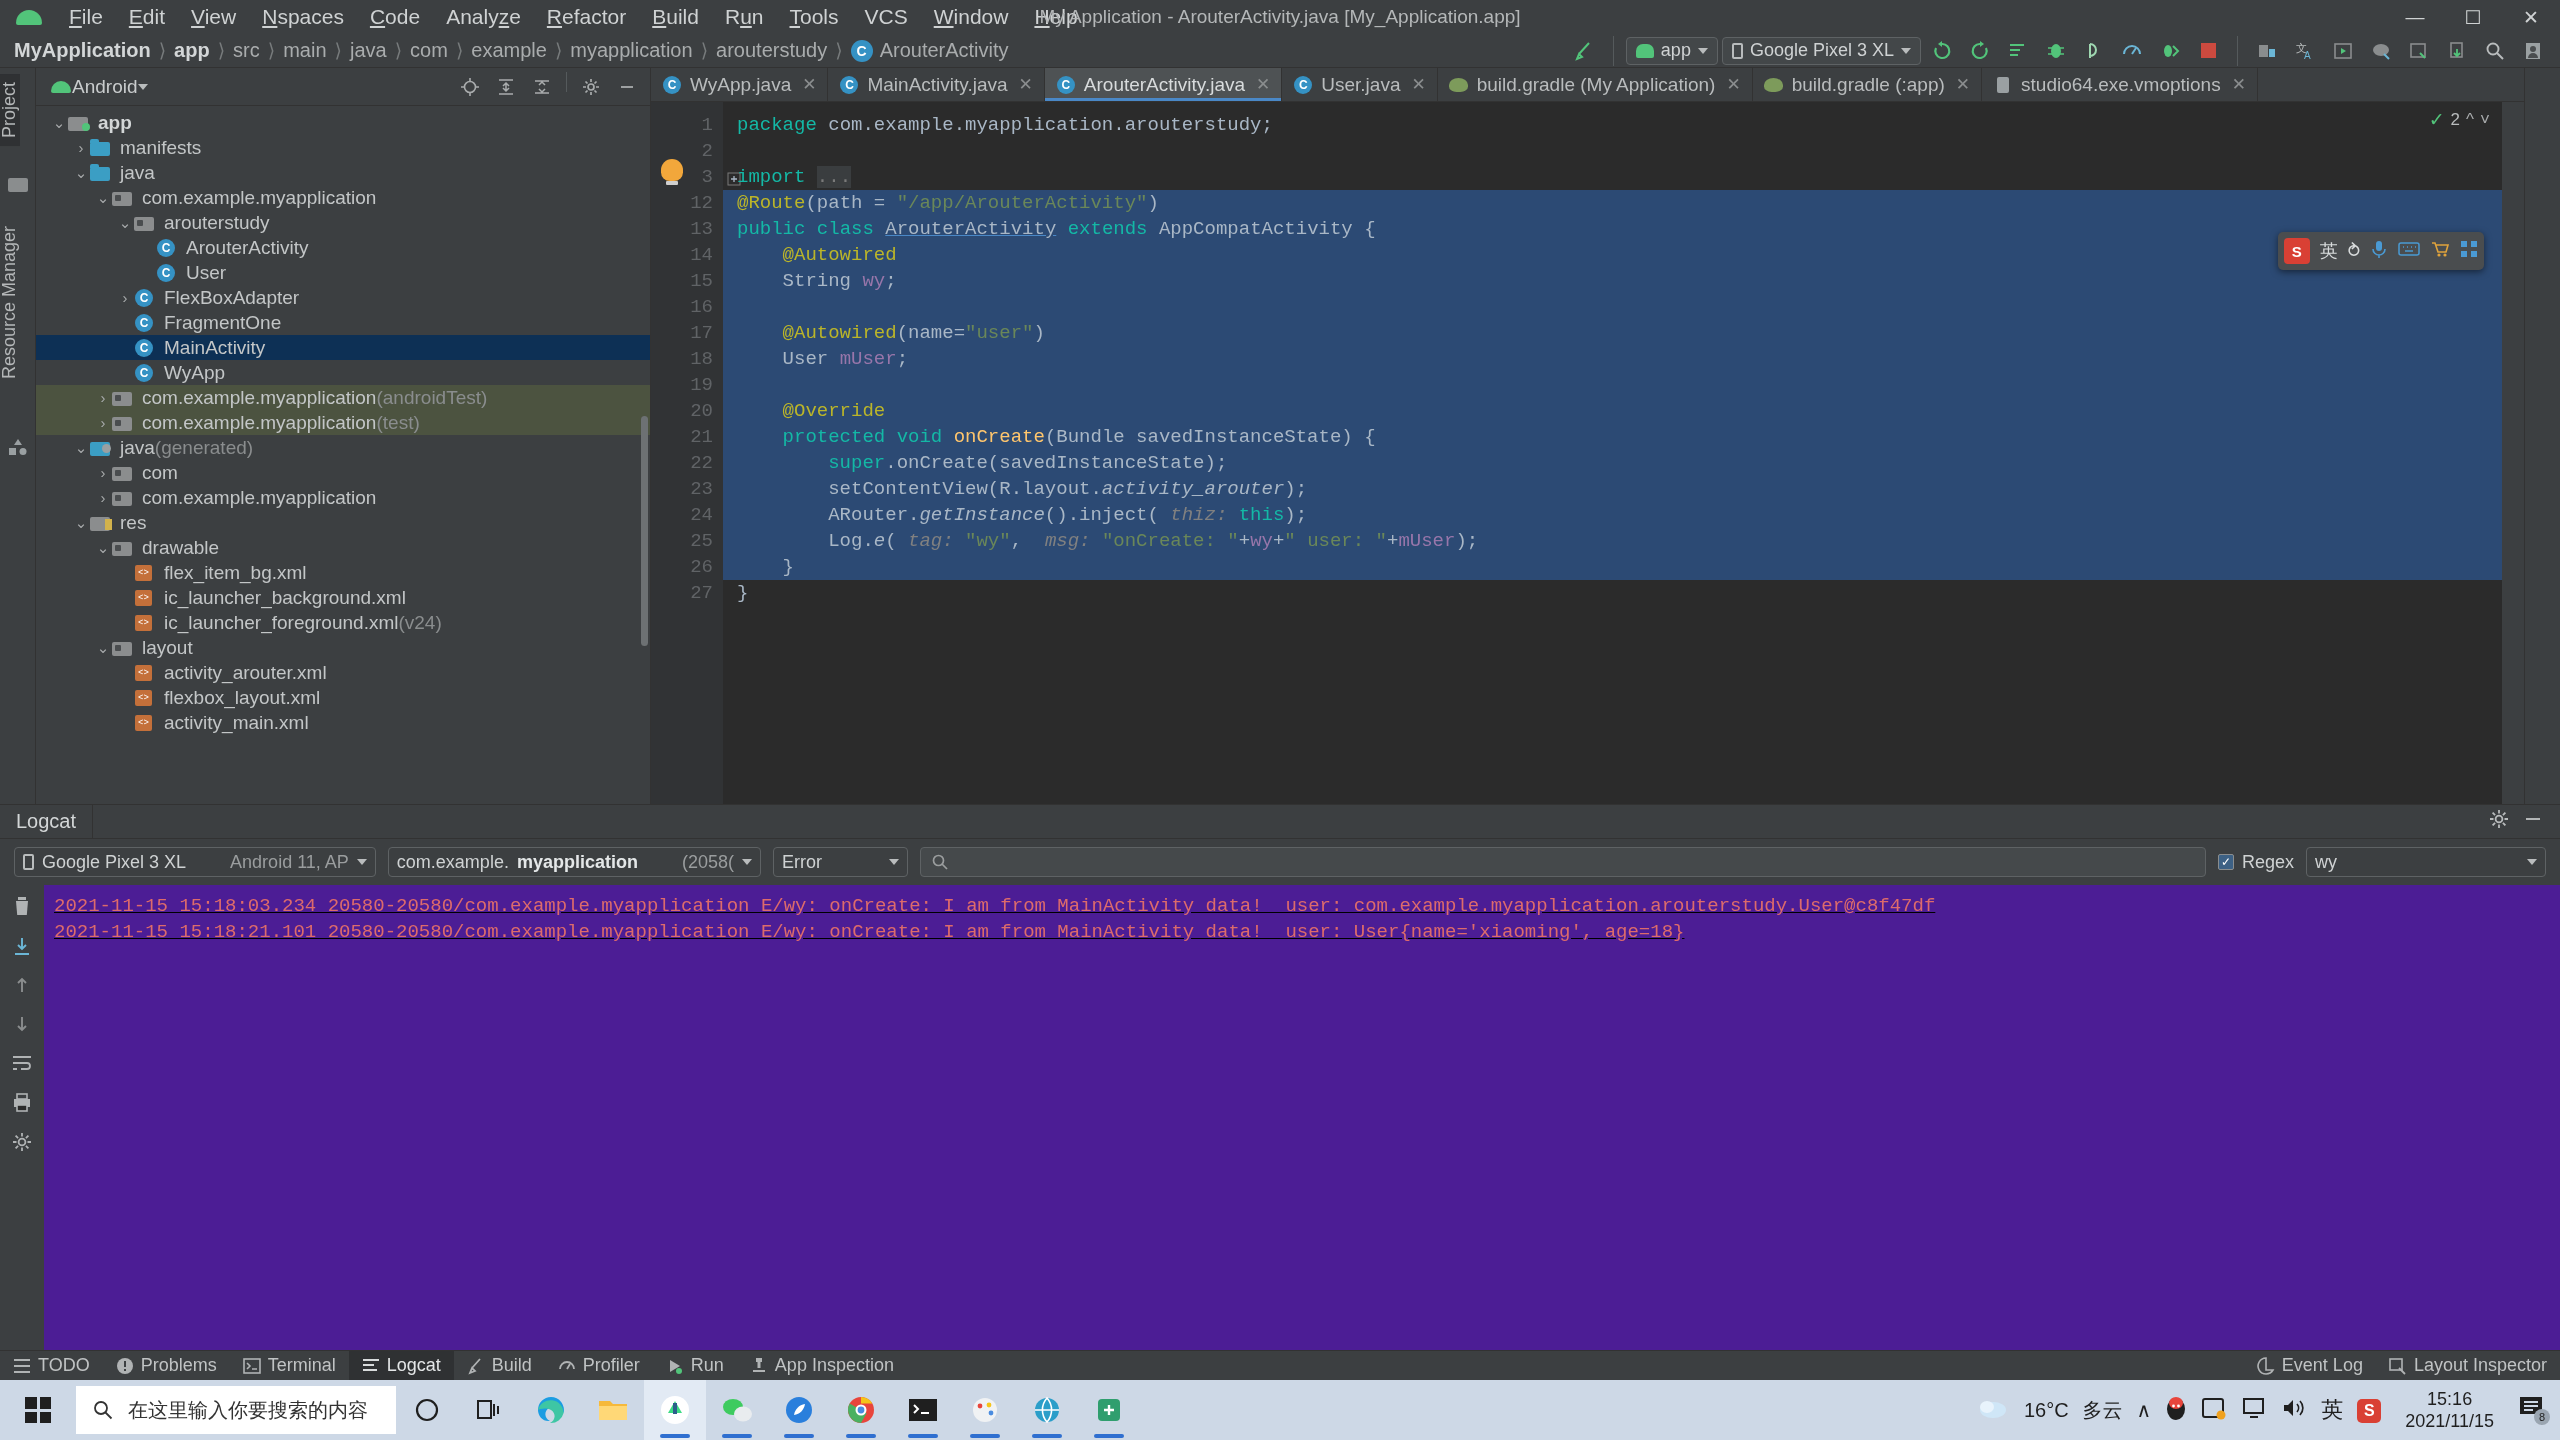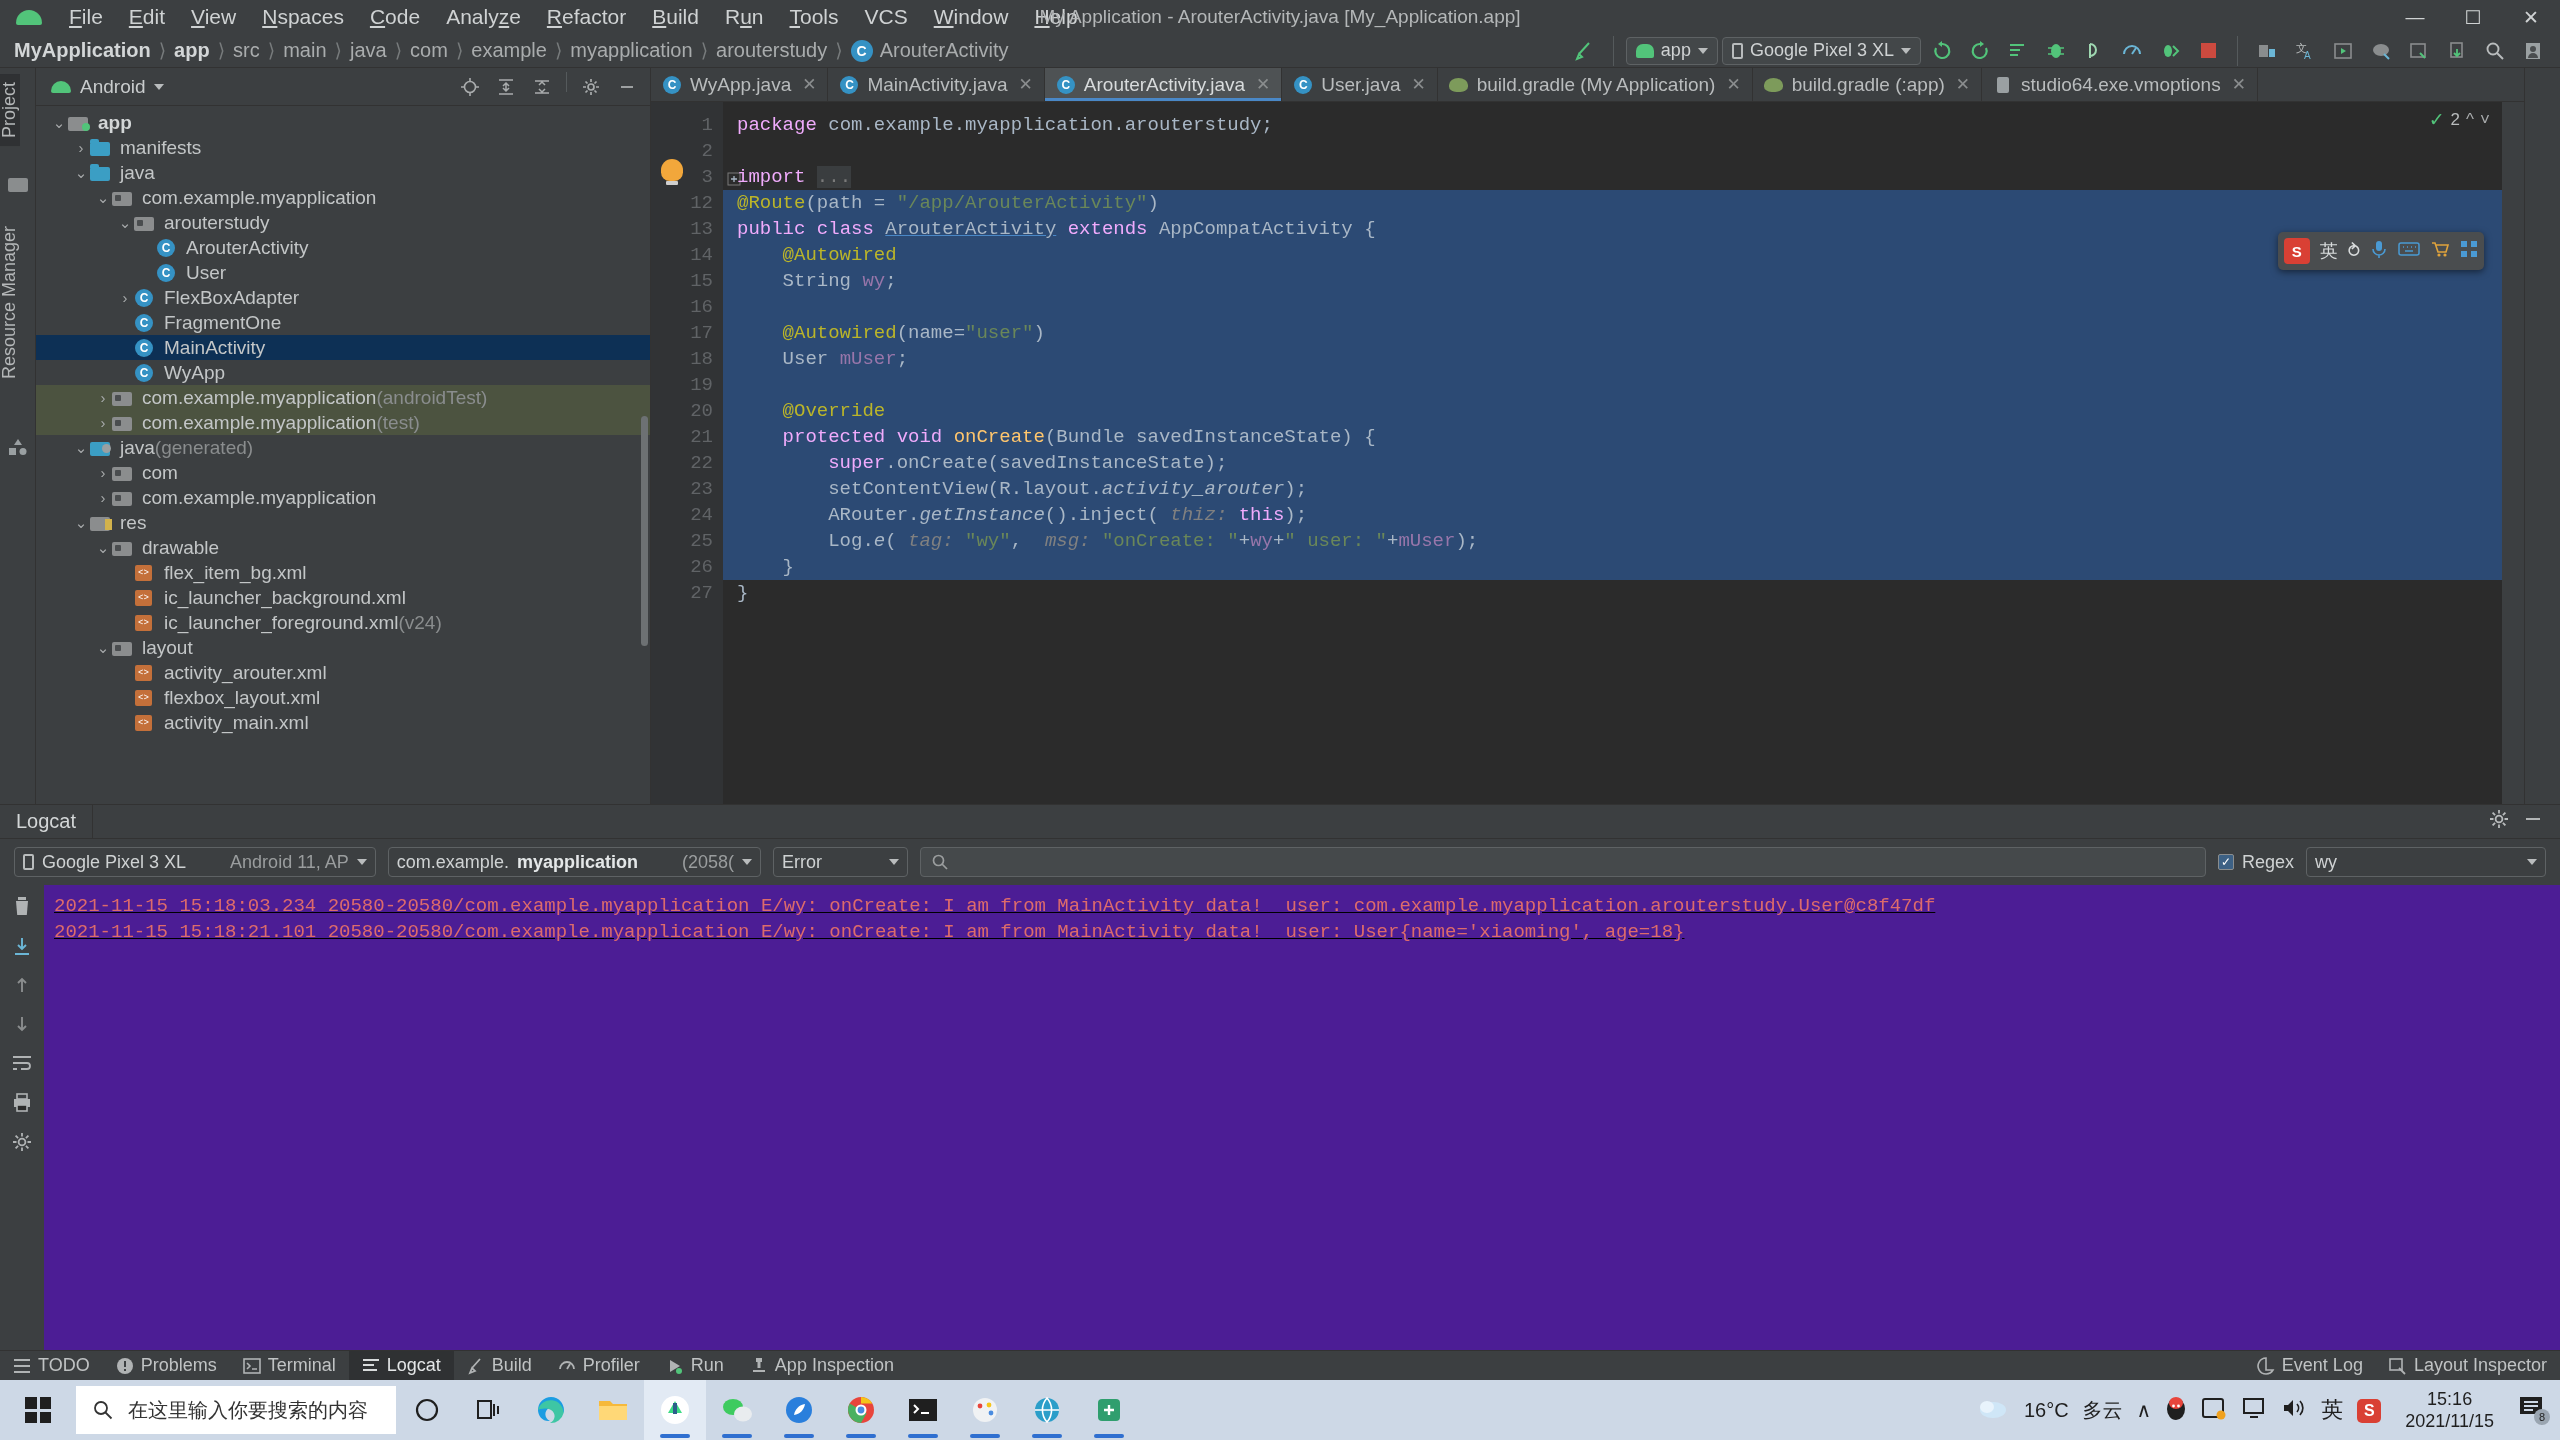--- a/index.html
+++ b/index.html
@@ -53,21 +53,21 @@
      position:relative; flex:0 0 36px; }
   .vtab { position:absolute; left:-1px; writing-mode:vertical-rl; transform:rotate(180deg);
      color:#b4b7b8; font-size:18px; white-space:nowrap; padding:8px 0; }
   .vtab.active { background:#2f3133; }
   .vicon { position:absolute; left:8px; width:20px; height:18px; }
 
   
   #treepane { width:615px; background:#3c3f41; display:flex; flex-direction:column;
      border-right:1px solid #323232; flex:0 0 615px; }
   #treehdr { height:38px; display:flex; align-items:center; padding:0 6px 0 14px;
-     border-bottom:1px solid #323232; font-size:19px; color:#c9cccd; gap:8px;text-align:right;}
+     border-bottom:1px solid #323232; font-size:19px; color:#c9cccd; gap:0;text-align:right;}
   #treehdr .leaf { width:22px;height:16px;position:relative;}
   #treehdr .leaf:before{content:"";position:absolute;left:1px;top:2px;width:20px;height:12px;
      background:#52c47a;border-radius:10px 10px 2px 2px;}
   #treehdr .hicons { margin-left:auto; display:flex; gap:2px; }
   #tree { flex:1; overflow:hidden; padding-top:4px; position:relative; }
   .trow { height:25px; display:flex; align-items:center; font-size:19px;
      color:#c3c6c7; white-space:nowrap; padding-right:4px; }
   .trow.sel { background:#0d3055; }
   .trow.testsrc { background:#4c5340; }
   .trow .arrow { width:18px; text-align:center; color:#a8abac; font-size:15px; flex:0 0 18px;}
@@ -130,21 +130,21 @@
   #gutter { width:72px; background:#313335; color:#606366; font-size:19px;
      font-family:"Liberation Mono", monospace; text-align:right; padding-top:10px;
      flex:0 0 72px; position:relative;}
   .gline { height:26px; line-height:26px; padding-right:10px; position:relative;}
   .gmark { position:absolute; right:-24px; top:4px; width:18px; height:18px;}
   #code { flex:1; padding:10px 0 0 14px; font-family:"Liberation Mono", monospace;
      font-size:19px; line-height:26px; color:#a9b7c6; white-space:pre; position:relative;
      overflow:hidden;}
   .cl { height:26px; }
   .sel-band { background:#2c4a74; }
-  .kw { color:#f0abfc;margin-top:16px; }
+  .kw { color:#14b8a6;margin-top:16px; }
   .str { color:#6a8759; }
   .ann { color:#bbb529; }
   .fld { color:#9876aa; }
   .mth { color:#ffc66d; }
   .hintp { color:#808080; font-style:italic;}
   .italic { font-style:italic; }
   .underl { text-decoration:underline; text-decoration-color:#4a88c7; }
   .fold { color:#7a7a7a; background:#3a3d3f; }
   #bulb { position:absolute; left:10px; top:57px; width:22px; height:22px;
      background:#f2a73b; border-radius:50% 50% 40% 40%; }

